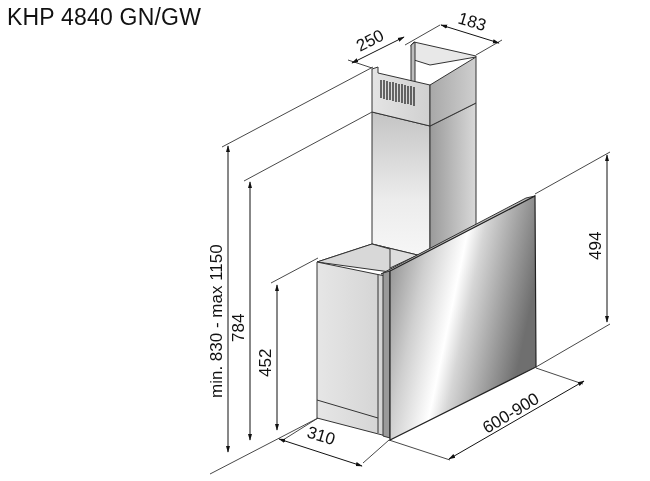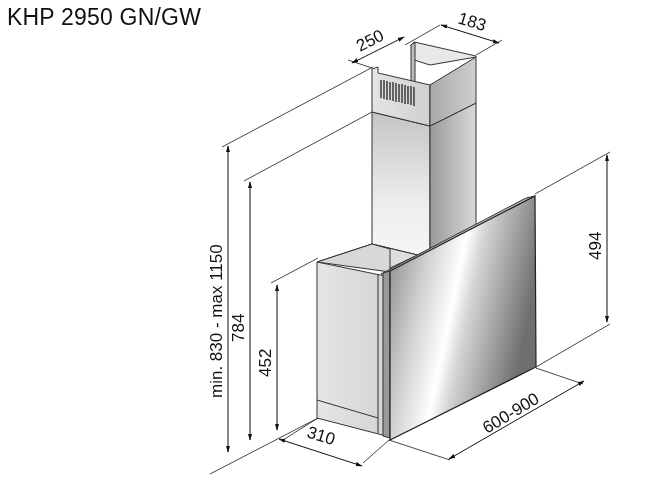--- a/index.html
+++ b/index.html
@@ -7,21 +7,21 @@
   .title { position: absolute; left: 7px; top: 4px; font-size: 23px; color: #111111; letter-spacing: 0.2px; }
   svg { position: absolute; left: 0; top: 0; }
   .dimtext { font-family: "Liberation Sans", sans-serif; font-size: 17px; fill: #111111; }
   .ext { stroke: #333333; stroke-width: 0.9; fill: none; }
   .dim { stroke: #111111; stroke-width: 1; fill: none; }
   .edge { stroke: #333333; stroke-width: 1; }
 </style>
 </head>
 <body>
 
-<div class="title">KHP 2950 GN/GW</div>
+<div class="title">KHP 4840 GN/GW</div>
 
 <svg width="650" height="481" viewBox="0 0 650 481">
   <defs>
     <marker id="arr" viewBox="0 0 10 10" refX="9" refY="5" markerWidth="7" markerHeight="7" orient="auto-start-reverse">
       <path d="M0,2 L10,5 L0,8 z" fill="#111"></path>
     </marker>
     <linearGradient id="gPanel" x1="0" y1="0" x2="1" y2="0.35">
       <stop offset="0" stop-color="#7d7d7d"></stop>
       <stop offset="0.3" stop-color="#cfcfcf"></stop>
       <stop offset="0.52" stop-color="#ffffff"></stop>

